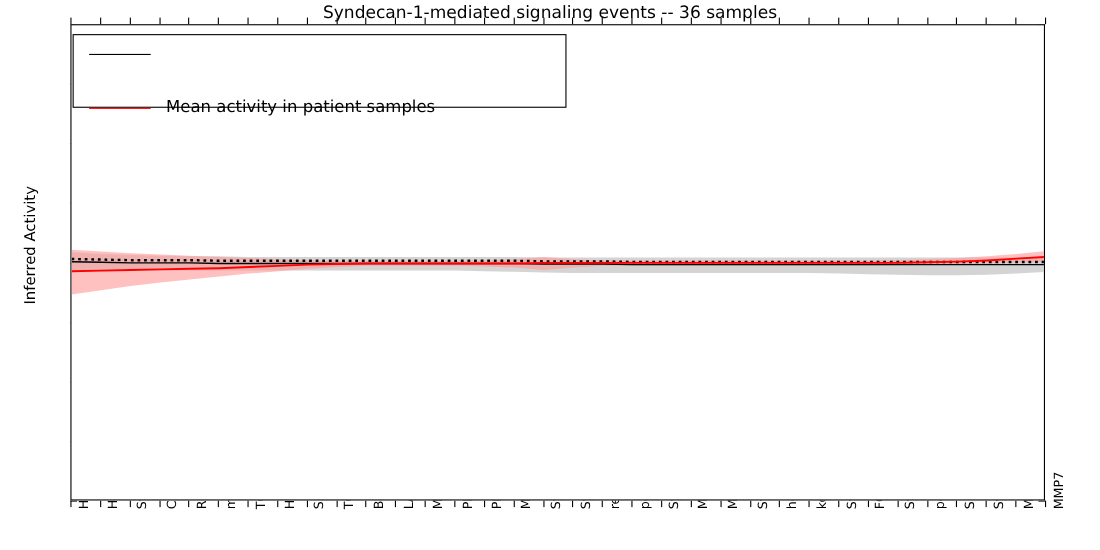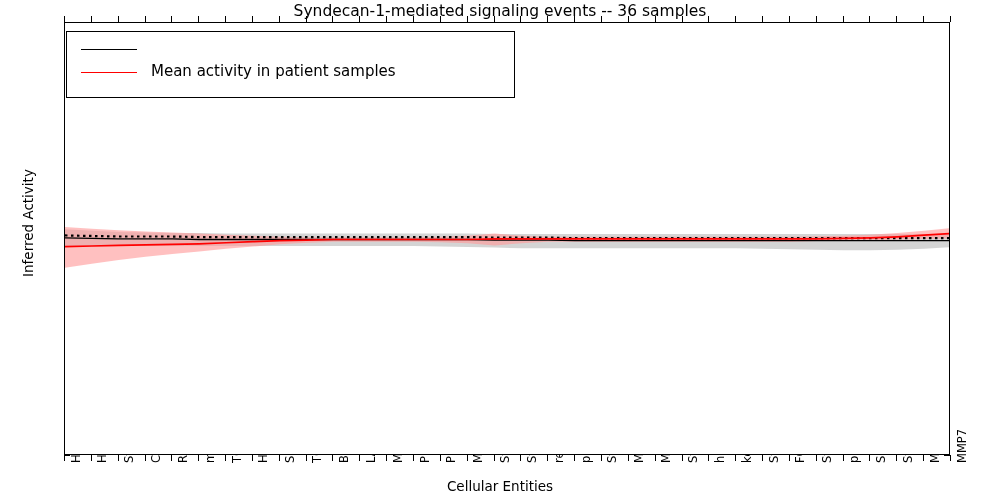--- a/index.html
+++ b/index.html
@@ -71,21 +71,20 @@
 </style>
 </head>
 <body>
 
 <div id="fig">
 
   <div class="t" id="title">Syndecan-1-mediated signaling events -- 36 samples</div>
 
   <div class="t" id="ylabel">Inferred Activity</div>
 
-  <div class="t" id="xlabel">Cellular Entities</div>
 
   <div id="yticklabels"></div>
   <div id="yticks">
       <div class="ytick" style="top: 455px;"></div>
       <div class="ytick r" style="top: 455px;"></div>
       <div class="ytick" style="top: 400.875px;"></div>
       <div class="ytick r" style="top: 400.875px;"></div>
       <div class="ytick" style="top: 346.75px;"></div>
       <div class="ytick r" style="top: 346.75px;"></div>
       <div class="ytick" style="top: 292.625px;"></div>
@@ -219,19 +218,19 @@
           <path d="M0.00 212.44 L26.85 212.98 L53.70 213.52 L80.55 213.52 L107.39 213.52 L134.24 214.06 L161.09 214.06 L187.94 214.06 L214.79 214.06 L241.64 214.06 L268.48 214.06 L295.33 214.06 L322.18 214.06 L349.03 214.06 L375.88 214.06 L402.73 214.06 L429.58 214.61 L456.42 214.61 L483.27 214.61 L510.12 215.15 L536.97 215.15 L563.82 215.15 L590.67 215.15 L617.52 215.15 L644.36 215.15 L671.21 215.15 L698.06 215.15 L724.91 215.15 L751.76 215.15 L778.61 215.15 L805.45 215.15 L832.30 215.15 L859.15 215.15 L886.00 215.15 " fill="none" stroke="#000000" stroke-width="2.2" stroke-dasharray="2.5 3.5"></path>
           <path d="M0.00 223.54 L26.85 223.00 L53.70 222.45 L80.55 221.91 L107.39 221.37 L134.24 220.83 L161.09 219.75 L187.94 218.66 L214.79 217.58 L241.64 217.04 L268.48 216.50 L295.33 216.50 L322.18 216.50 L349.03 216.50 L375.88 216.50 L402.73 216.50 L429.58 215.96 L456.42 215.96 L483.27 215.96 L510.12 215.96 L536.97 215.96 L563.82 215.96 L590.67 215.96 L617.52 215.96 L644.36 215.96 L671.21 215.96 L698.06 215.96 L724.91 215.96 L751.76 215.96 L778.61 215.42 L805.45 214.88 L832.30 213.79 L859.15 212.17 L886.00 210.55 " fill="none" stroke="#ff0000" stroke-width="1.7"></path>
         </g>
     </svg>
   </div>
 
   <div id="legend">
       <div class="lgrow" style="top: 1px;">
         <div class="lgline" style="border-top-color: rgb(0, 0, 0);"></div>
       </div>
-      <div class="lgrow" style="top: 24px; text-decoration: underline;">
+      <div class="lgrow" style="top: 50px; text-decoration: underline;">
         <div class="lgline" style="border-top-color: rgb(255, 0, 0);"></div>
         <div class="lgtxt">Mean activity in patient samples</div>
       </div>
     </div>
 
 </div>
 
 </body></html>

